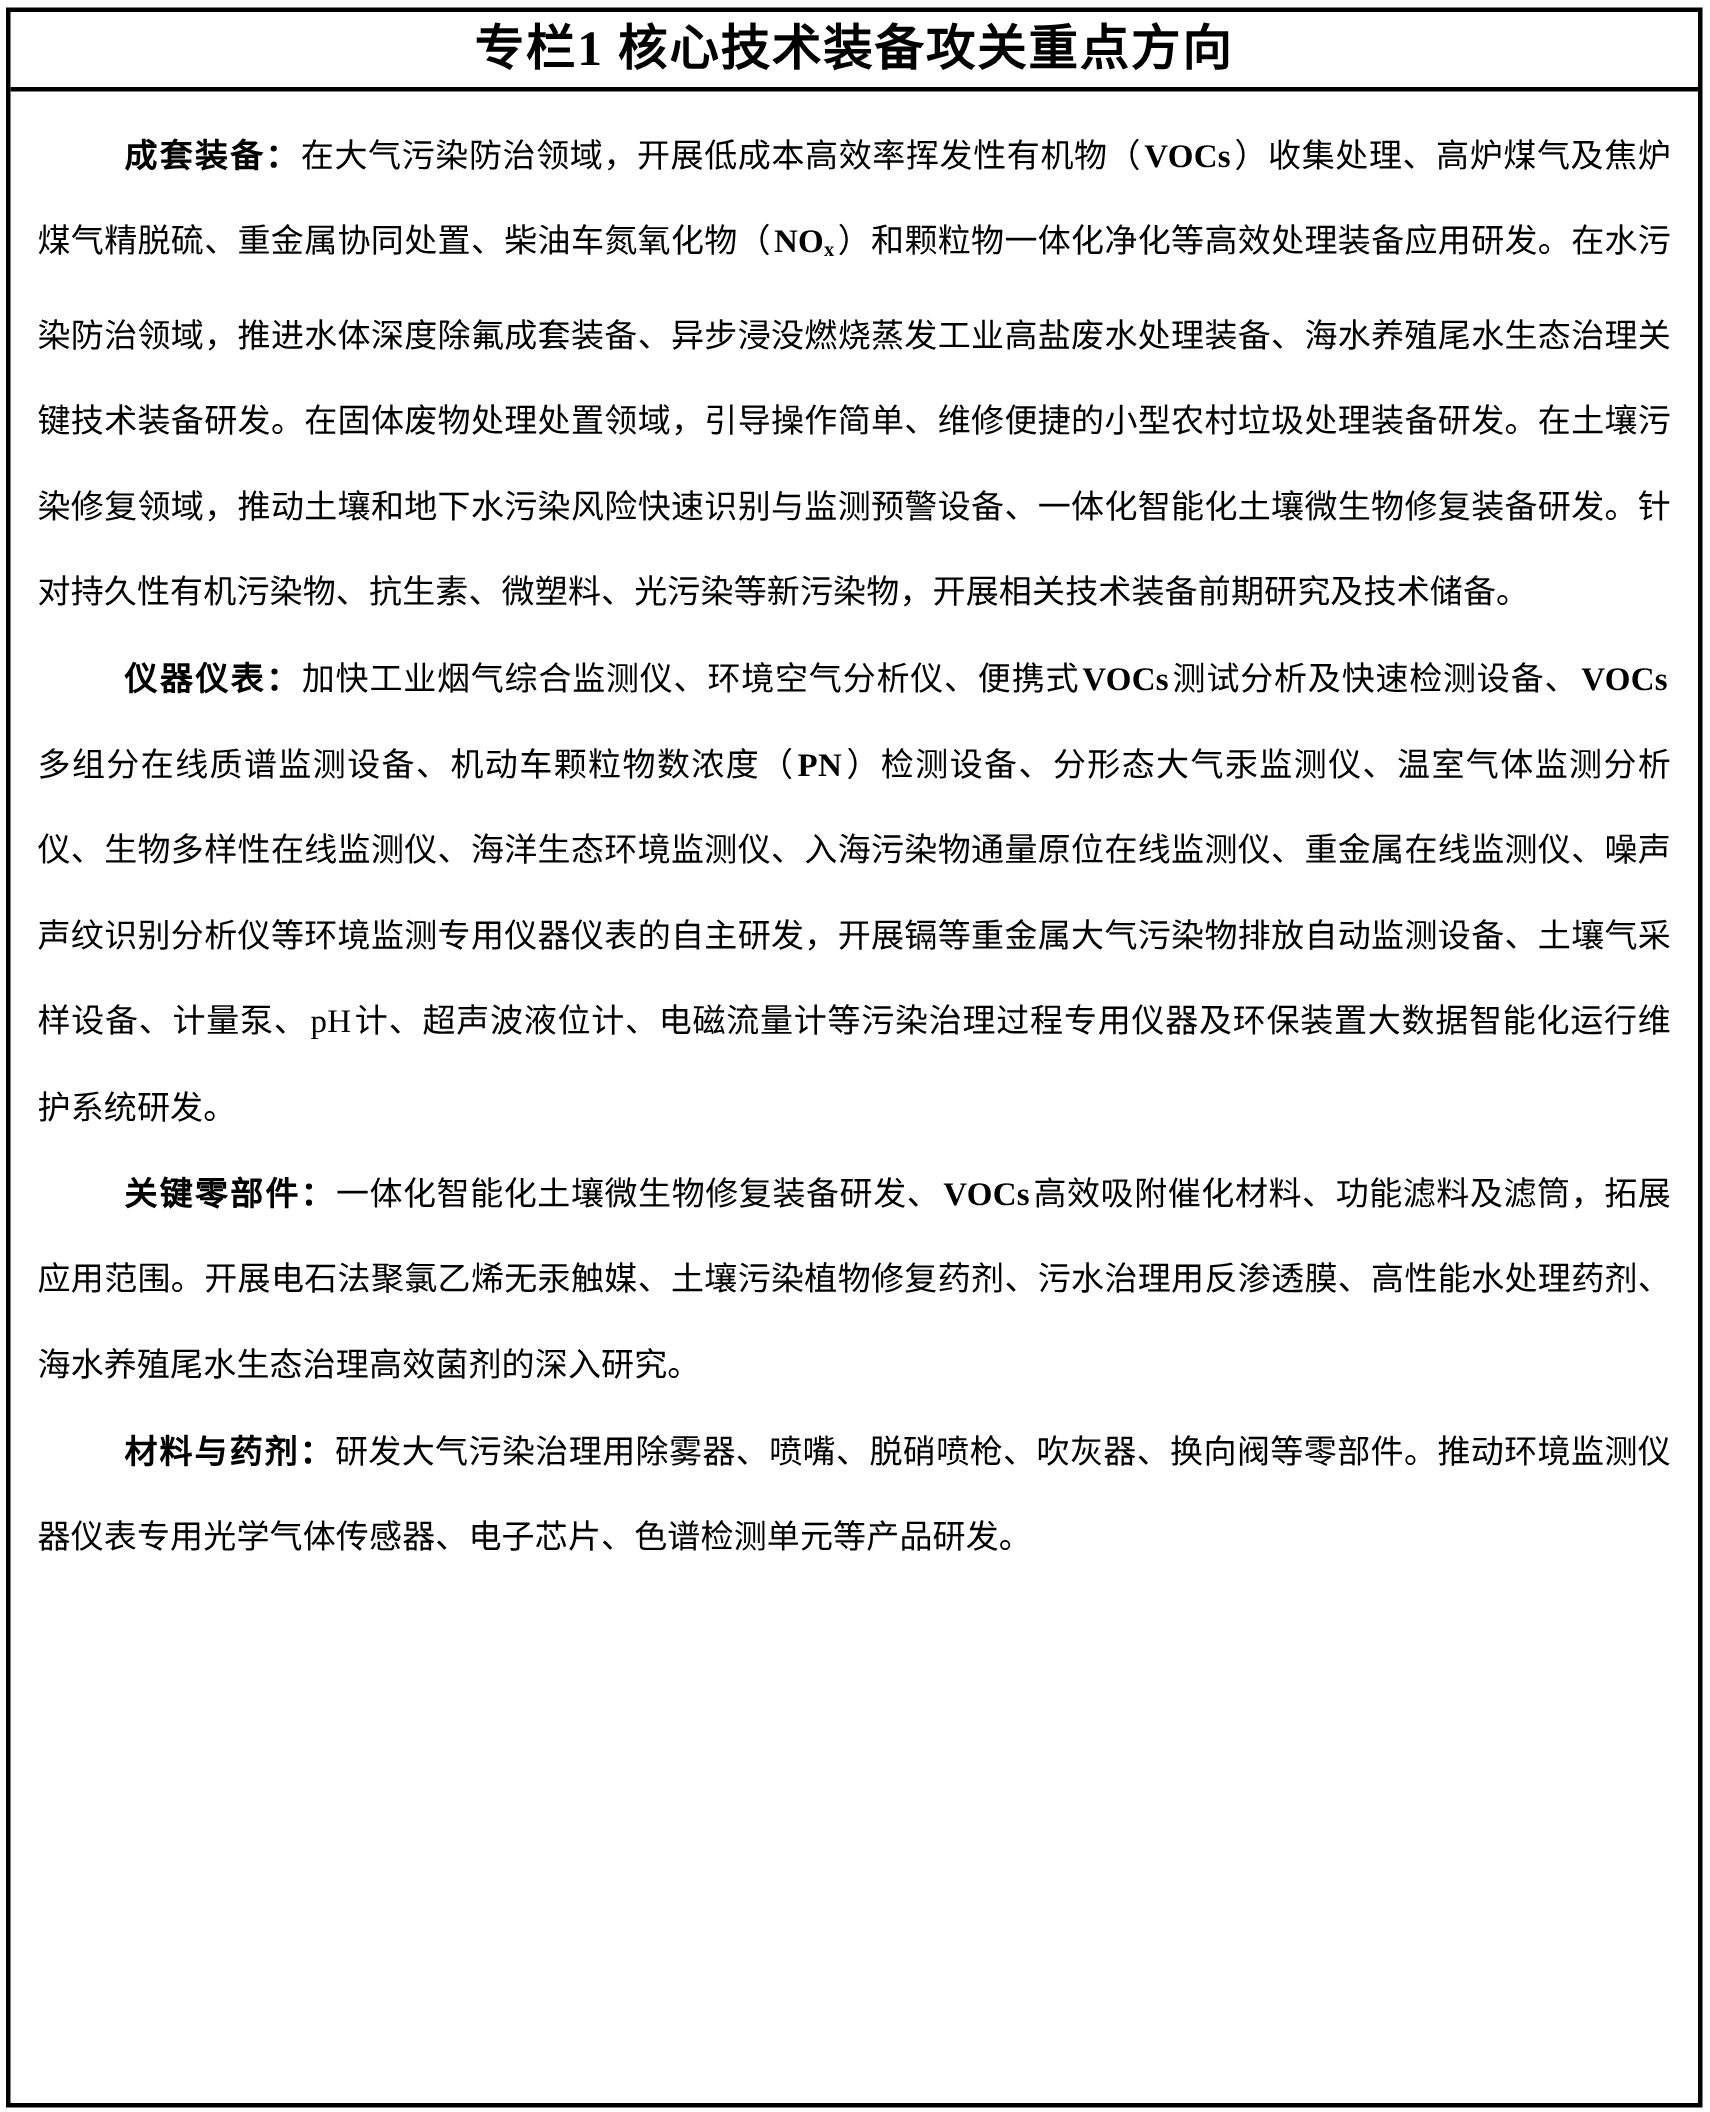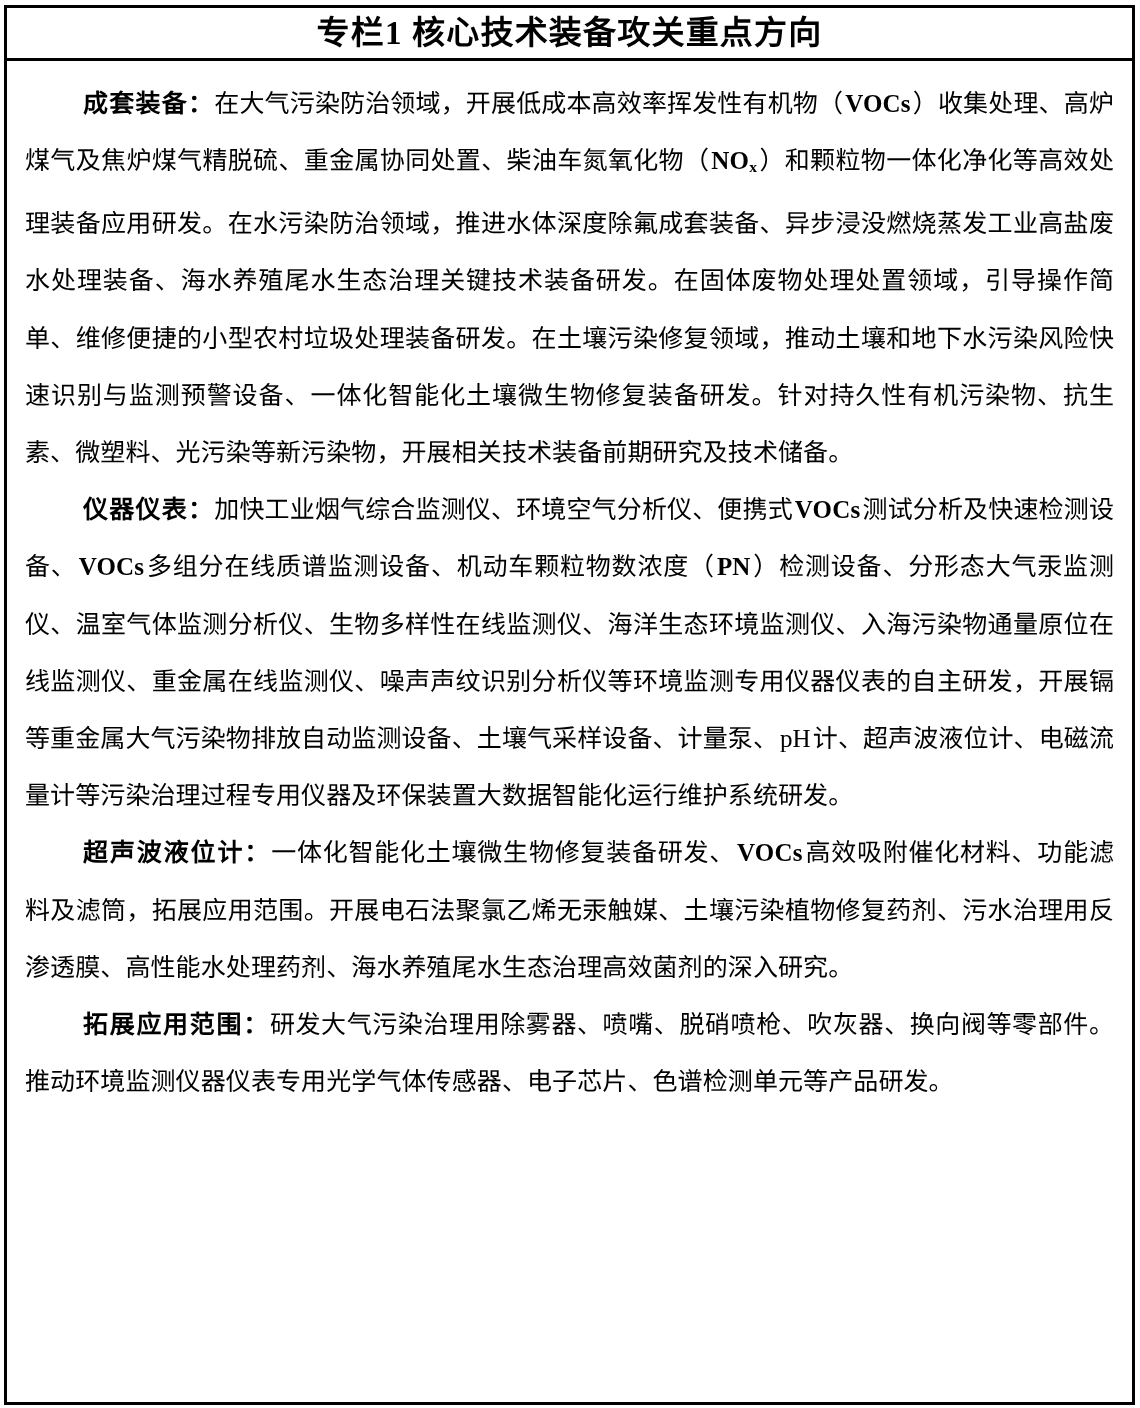--- a/index.html
+++ b/index.html
@@ -53,21 +53,21 @@
     white-space: nowrap;
   }
 
   
   .body-region {
     box-sizing: border-box;
     padding: 14px 18px 0 18px;
   }
 
   .para {
-    font-size: 25px;
+    font-size: 22px;
     line-height: 57.2px;
     text-align: justify;
     text-justify: inter-character;
     text-align-last: left;
     margin: 0;
     text-indent: 58px;
     letter-spacing: 0.1px;
     word-break: break-all;
   }
 
@@ -104,19 +104,19 @@
       <div class="title-text">专栏1 核心技术装备攻关重点方向</div>
     </div>
 
     <div class="body-region">
 
       <p class="para"><span class="lead">成套装备：</span><span>在大气污染防治领域，开展低成本高效率挥发性有机物（</span><span class="lat">VOCs</span><span>）收集处理、高炉煤气及焦炉煤气精脱硫、重金属协同处置、柴油车氮氧化物（</span><span class="lat"><span>NO</span><sub>x</sub></span><span>）和颗粒物一体化净化等高效处理装备应用研发。在水污染防治领域，推进水体深度除氟成套装备、异步浸没燃烧蒸发工业高盐废水处理装备、海水养殖尾水生态治理关键技术装备研发。在固体废物处理处置领域，引导操作简单、维修便捷的小型农村垃圾处理装备研发。在土壤污染修复领域，推动土壤和地下水污染风险快速识别与监测预警设备、一体化智能化土壤微生物修复装备研发。针对持久性有机污染物、抗生素、微塑料、光污染等新污染物，开展相关技术装备前期研究及技术储备。</span></p>
 
       <p class="para"><span class="lead">仪器仪表：</span><span>加快工业烟气综合监测仪、环境空气分析仪、便携式</span><span class="lat">VOCs</span><span>测试分析及快速检测设备、</span><span class="lat">VOCs</span><span>多组分在线质谱监测设备、机动车颗粒物数浓度（</span><span class="lat">PN</span><span>）检测设备、分形态大气汞监测仪、温室气体监测分析仪、生物多样性在线监测仪、海洋生态环境监测仪、入海污染物通量原位在线监测仪、重金属在线监测仪、噪声声纹识别分析仪等环境监测专用仪器仪表的自主研发，开展镉等重金属大气污染物排放自动监测设备、土壤气采样设备、计量泵、</span><span class="lat-reg">pH</span><span>计、超声波液位计、电磁流量计等污染治理过程专用仪器及环保装置大数据智能化运行维护系统研发。</span></p>
 
 
-      <p class="para"><span class="lead">超声波液位计：</span><span>一体化智能化土壤微生物修复装备研发、</span><span class="lat">VOCs</span><span>高效吸附催化材料、功能滤料及滤筒，拓展应用范围。开展电石法聚氯乙烯无汞触媒、土壤污染植物修复药剂、污水治理用反渗透膜、高性能水处理药剂、海水养殖尾水生态治理高效菌剂的深入研究。</span></p>
+      <p class="para"><span class="lead">关键零部件：</span><span>一体化智能化土壤微生物修复装备研发、</span><span class="lat">VOCs</span><span>高效吸附催化材料、功能滤料及滤筒，拓展应用范围。开展电石法聚氯乙烯无汞触媒、土壤污染植物修复药剂、污水治理用反渗透膜、高性能水处理药剂、海水养殖尾水生态治理高效菌剂的深入研究。</span></p>
 
-      <p class="para"><span class="lead">拓展应用范围：</span><span>研发大气污染治理用除雾器、喷嘴、脱硝喷枪、吹灰器、换向阀等零部件。推动环境监测仪器仪表专用光学气体传感器、电子芯片、色谱检测单元等产品研发。</span></p>
+      <p class="para"><span class="lead">材料与药剂：</span><span>研发大气污染治理用除雾器、喷嘴、脱硝喷枪、吹灰器、换向阀等零部件。推动环境监测仪器仪表专用光学气体传感器、电子芯片、色谱检测单元等产品研发。</span></p>
 
     </div>
   </div>
 </div>
 
 </body></html>

